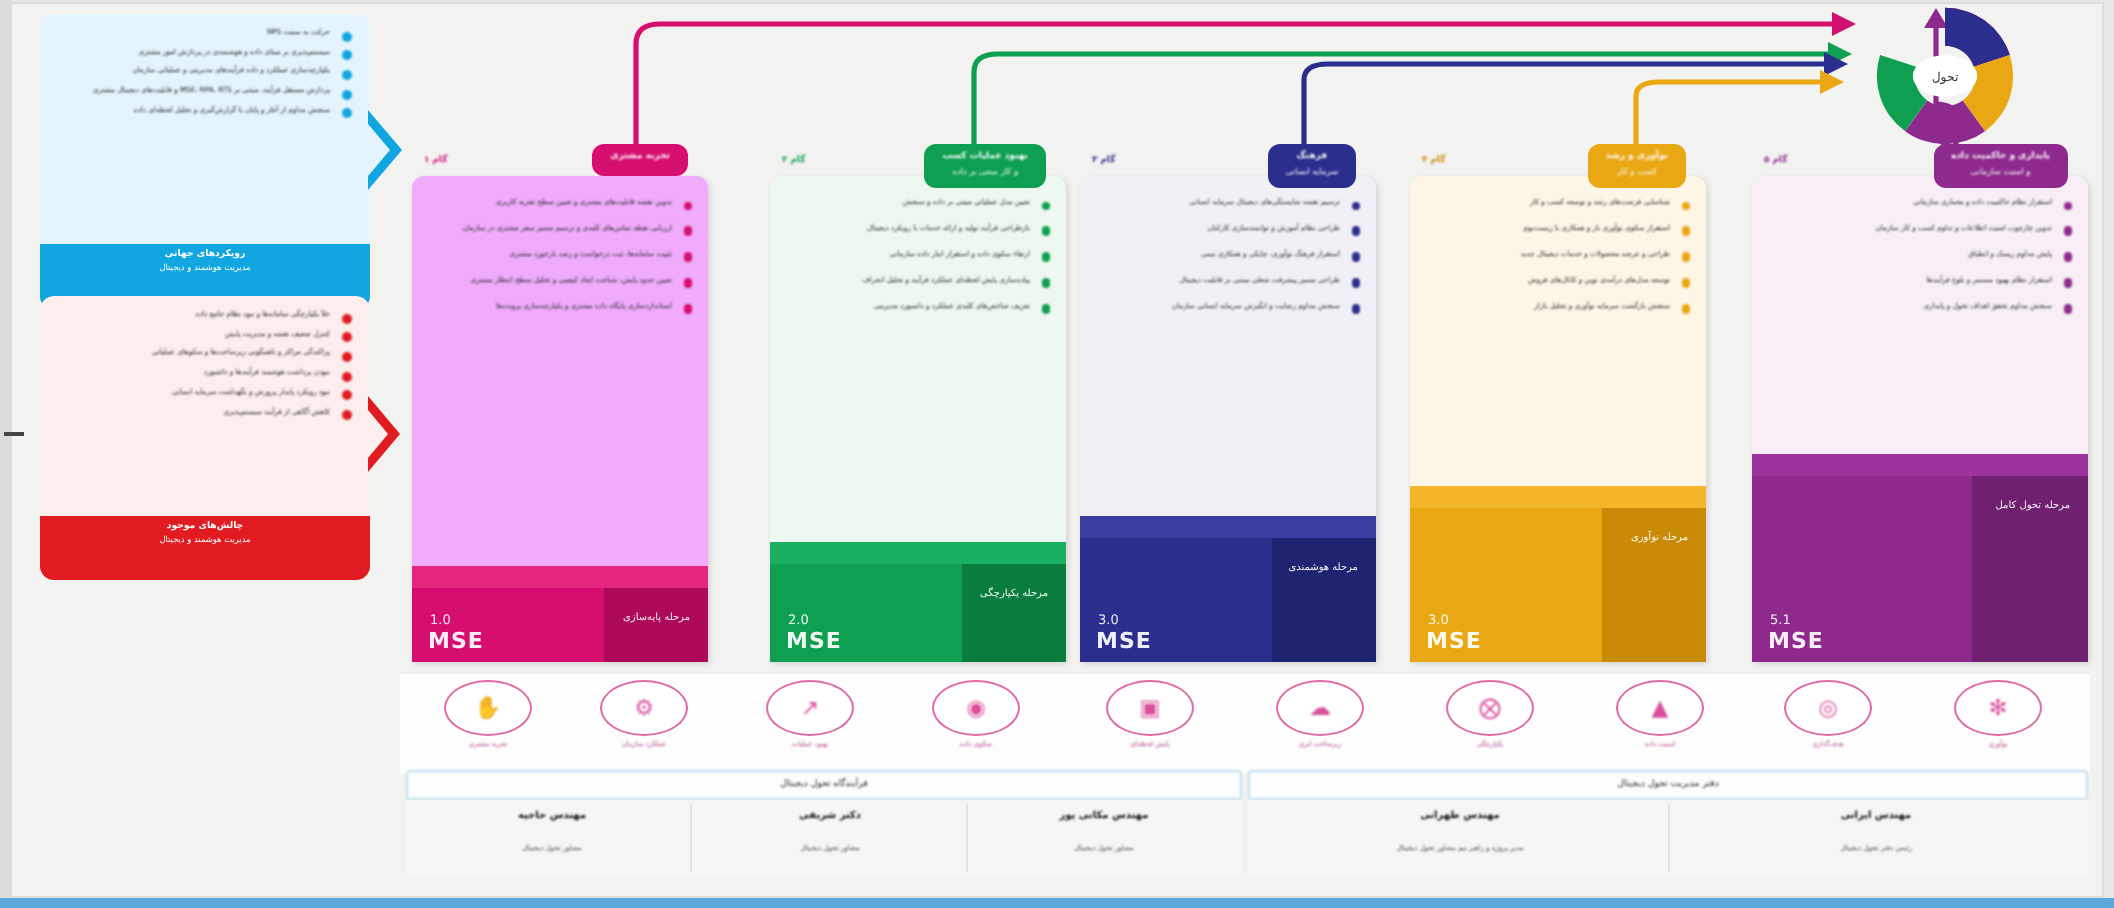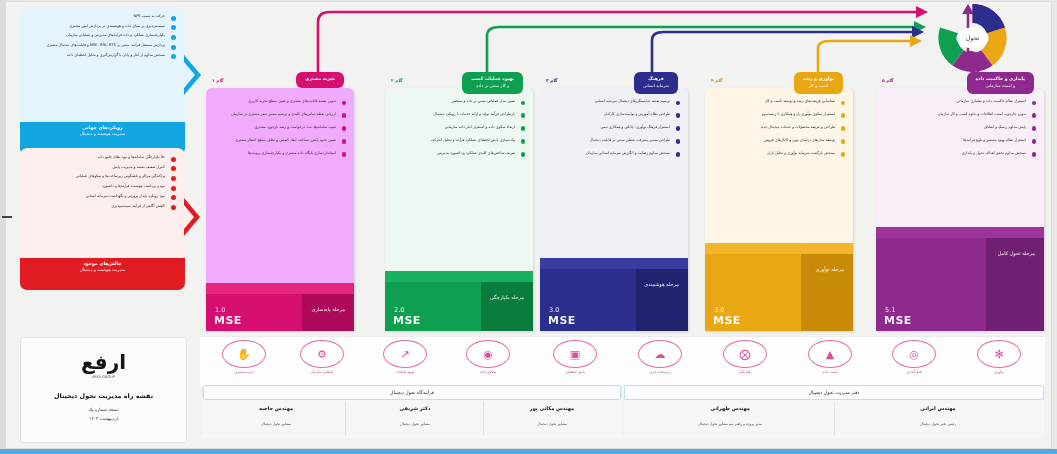--- a/index.html
+++ b/index.html
@@ -164,27 +164,20 @@
     </div>
     <div class="foot">
       <div class="l1">چالش‌های موجود</div>
       <div class="l2">مدیریت هوشمند و دیجیتال</div>
     </div>
   </div>
   <div class="nub nub-red"></div>
   <div class="nub nub-red-in"></div>
   <div class="tick-left"></div>
 
-  <div class="logocard">
-    <div class="logo-wordmark">ارفع</div>
-    <div class="logo-sub">ARFA GROUP</div>
-    <div class="logo-t1">نقشه راه مدیریت تحول دیجیتال</div>
-    <div class="logo-t2">نسخه شماره یک</div>
-    <div class="logo-t3">اردیبهشت ۱۴۰۳</div>
-  </div>
 
   <svg id="wires">
     <g fill="none" stroke-width="2.6">
       <path stroke="#d60e70" d="M318 78 L318 22 Q318 12 330 12 L916 12"></path>
       <path stroke="#0e9f50" d="M487 78 L487 36 Q487 27 499 27 L916 27"></path>
       <path stroke="#2b2e8c" d="M652 78 L652 40 Q652 32 664 32 L916 32"></path>
       <path stroke="#e9a713" d="M818 78 L818 48 Q818 41 830 41 L916 41"></path>
       <path stroke="#8e2a8e" d="M978 78 L978 60 Q978 52 968 52 L968 12"></path>
     </g>
     <g fill="#d60e70">

